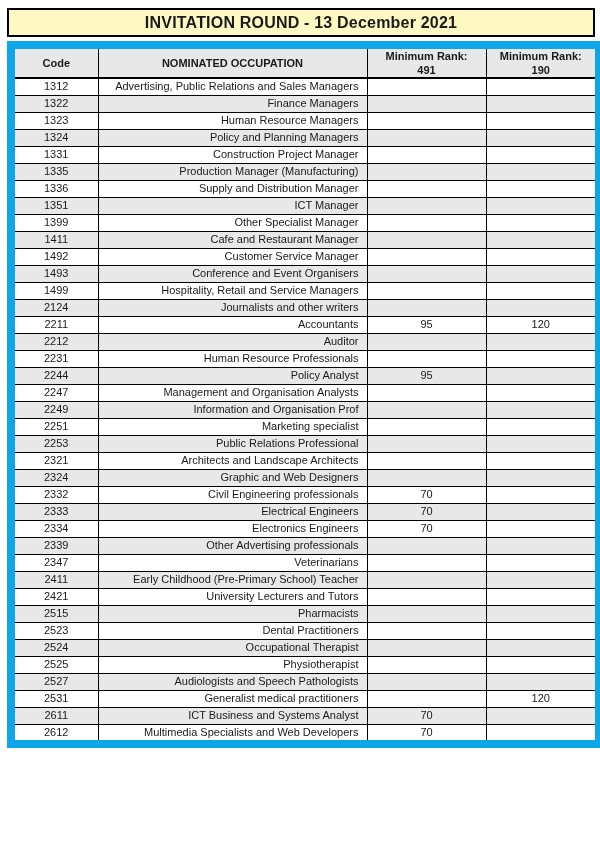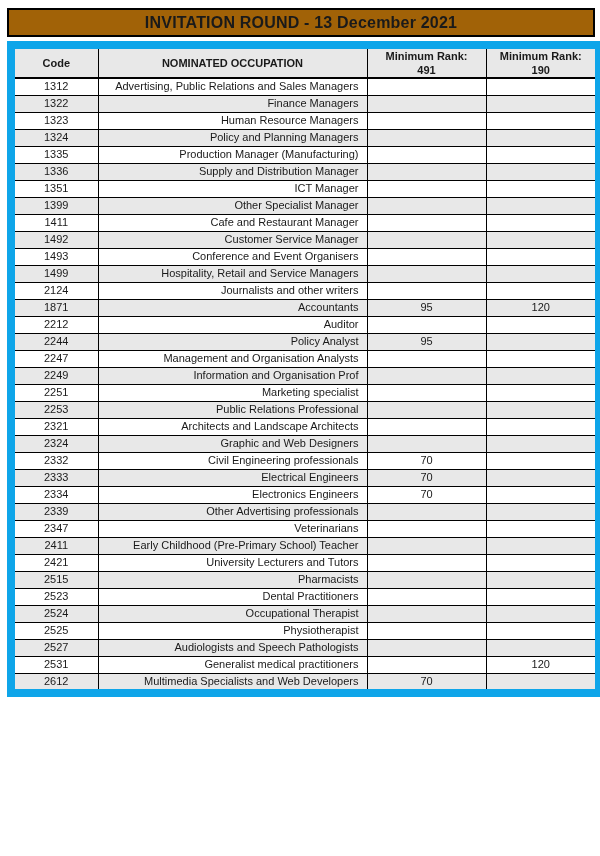--- a/index.html
+++ b/index.html
@@ -18,21 +18,21 @@
   .title-box {
     border: 2px solid #000;
     height: 29px;
     display: flex;
     align-items: center;
     justify-content: center;
     font-weight: bold;
     font-size: 16px;
     letter-spacing: 0.2px;
     margin-bottom: 4px;
-    background: #a16207;
+    background: #fef9c3;
   }
   table.main-table {
     width: 588px;
     border-collapse: collapse;
     table-layout: fixed;
     border: 8px solid #0ea5e9;
   }
   .col-code  { width: 87px;  }
   .col-occ   { width: 269px; }
   .col-rank1 { width: 119px; }
@@ -112,20 +112,26 @@
     <td class="rank"></td>
     <td class="rank"></td>
   </tr>
         <tr>
     <td class="code">1324</td>
     <td class="occ">Policy and Planning Managers</td>
     <td class="rank"></td>
     <td class="rank"></td>
   </tr>
         <tr>
+    <td class="code">1331</td>
+    <td class="occ">Construction Project Manager</td>
+    <td class="rank"></td>
+    <td class="rank"></td>
+  </tr>
+        <tr>
     <td class="code">1335</td>
     <td class="occ">Production Manager (Manufacturing)</td>
     <td class="rank"></td>
     <td class="rank"></td>
   </tr>
         <tr>
     <td class="code">1336</td>
     <td class="occ">Supply and Distribution Manager</td>
     <td class="rank"></td>
     <td class="rank"></td>
@@ -166,32 +172,38 @@
     <td class="rank"></td>
     <td class="rank"></td>
   </tr>
         <tr>
     <td class="code">2124</td>
     <td class="occ">Journalists and other writers</td>
     <td class="rank"></td>
     <td class="rank"></td>
   </tr>
         <tr>
-    <td class="code">1871</td>
+    <td class="code">2211</td>
     <td class="occ">Accountants</td>
     <td class="rank">95</td>
     <td class="rank">120</td>
   </tr>
         <tr>
     <td class="code">2212</td>
     <td class="occ">Auditor</td>
     <td class="rank"></td>
     <td class="rank"></td>
   </tr>
         <tr>
+    <td class="code">2231</td>
+    <td class="occ">Human Resource Professionals</td>
+    <td class="rank"></td>
+    <td class="rank"></td>
+  </tr>
+        <tr>
     <td class="code">2244</td>
     <td class="occ">Policy Analyst</td>
     <td class="rank">95</td>
     <td class="rank"></td>
   </tr>
         <tr>
     <td class="code">2247</td>
     <td class="occ">Management and Organisation Analysts</td>
     <td class="rank"></td>
     <td class="rank"></td>
@@ -298,20 +310,26 @@
     <td class="rank"></td>
     <td class="rank"></td>
   </tr>
         <tr>
     <td class="code">2531</td>
     <td class="occ">Generalist medical practitioners</td>
     <td class="rank"></td>
     <td class="rank">120</td>
   </tr>
         <tr>
+    <td class="code">2611</td>
+    <td class="occ">ICT Business and Systems Analyst</td>
+    <td class="rank">70</td>
+    <td class="rank"></td>
+  </tr>
+        <tr>
     <td class="code">2612</td>
     <td class="occ">Multimedia Specialists and Web Developers</td>
     <td class="rank">70</td>
     <td class="rank"></td>
   </tr>
       </tbody>
   </table>
 
 </div>
 

